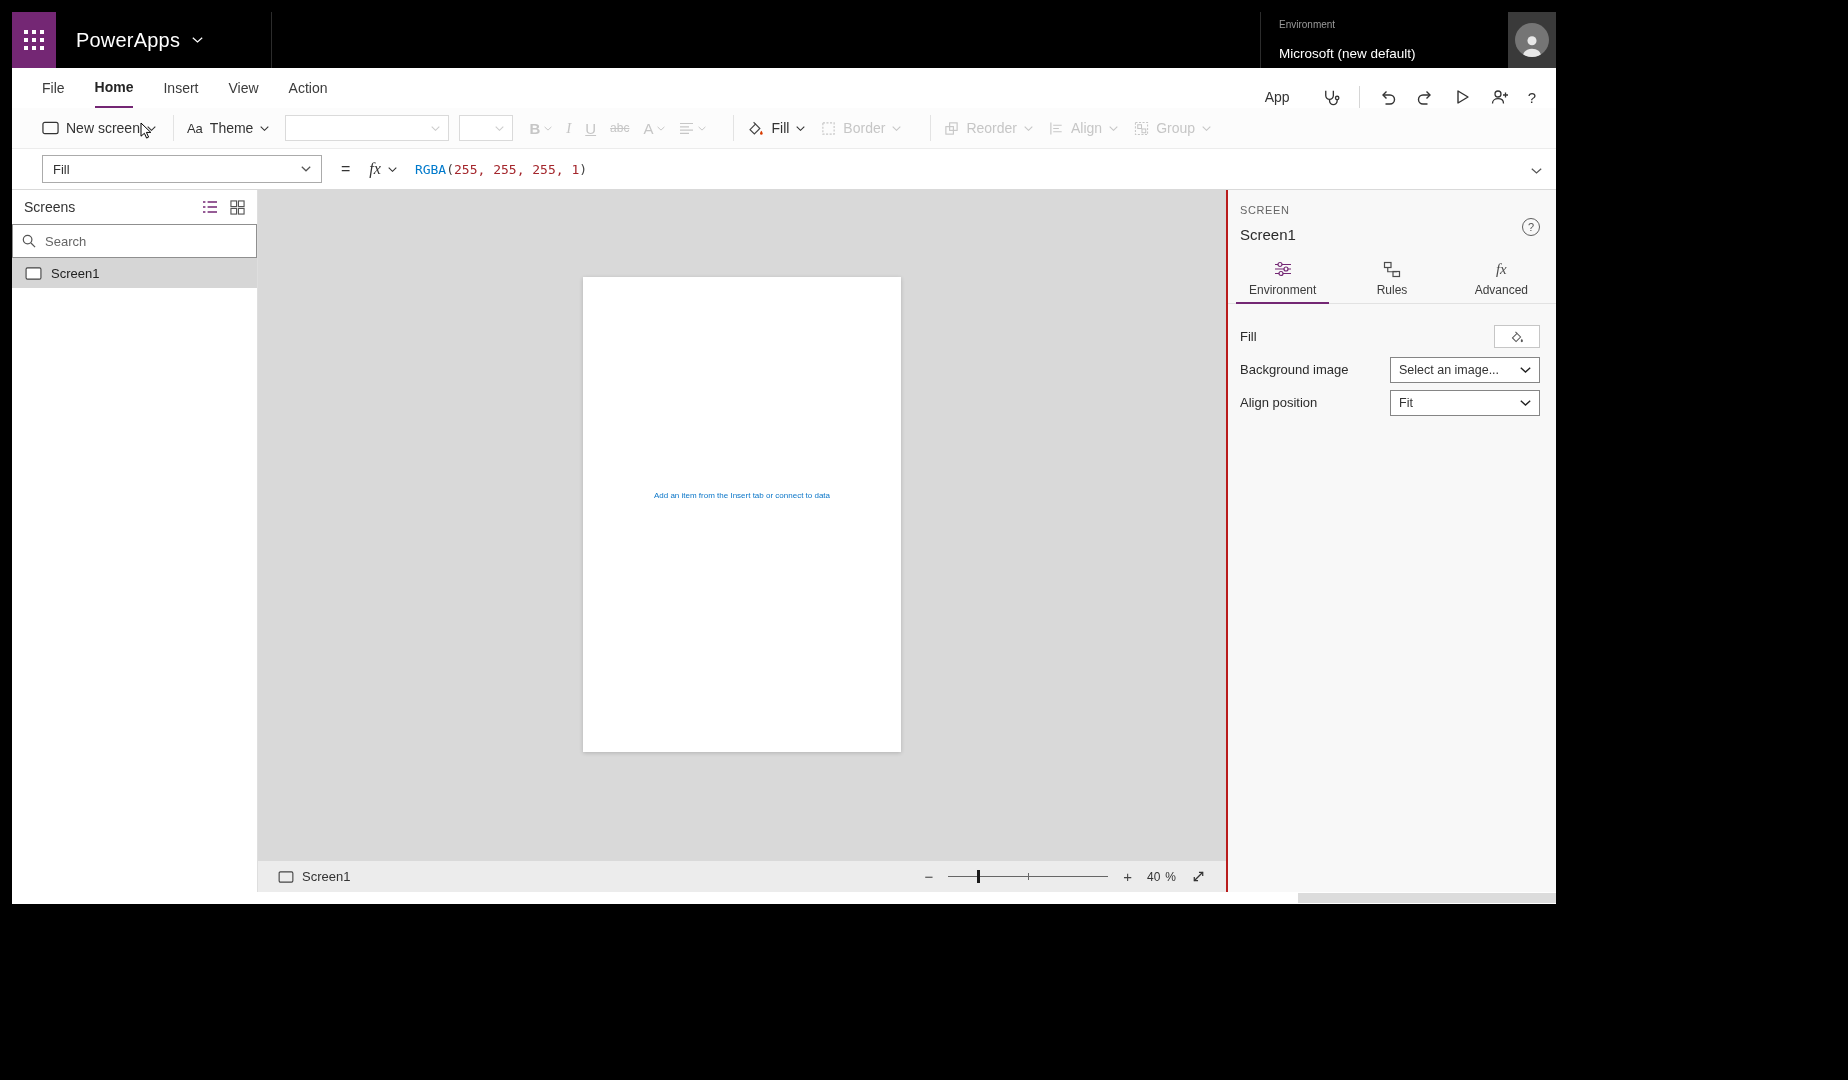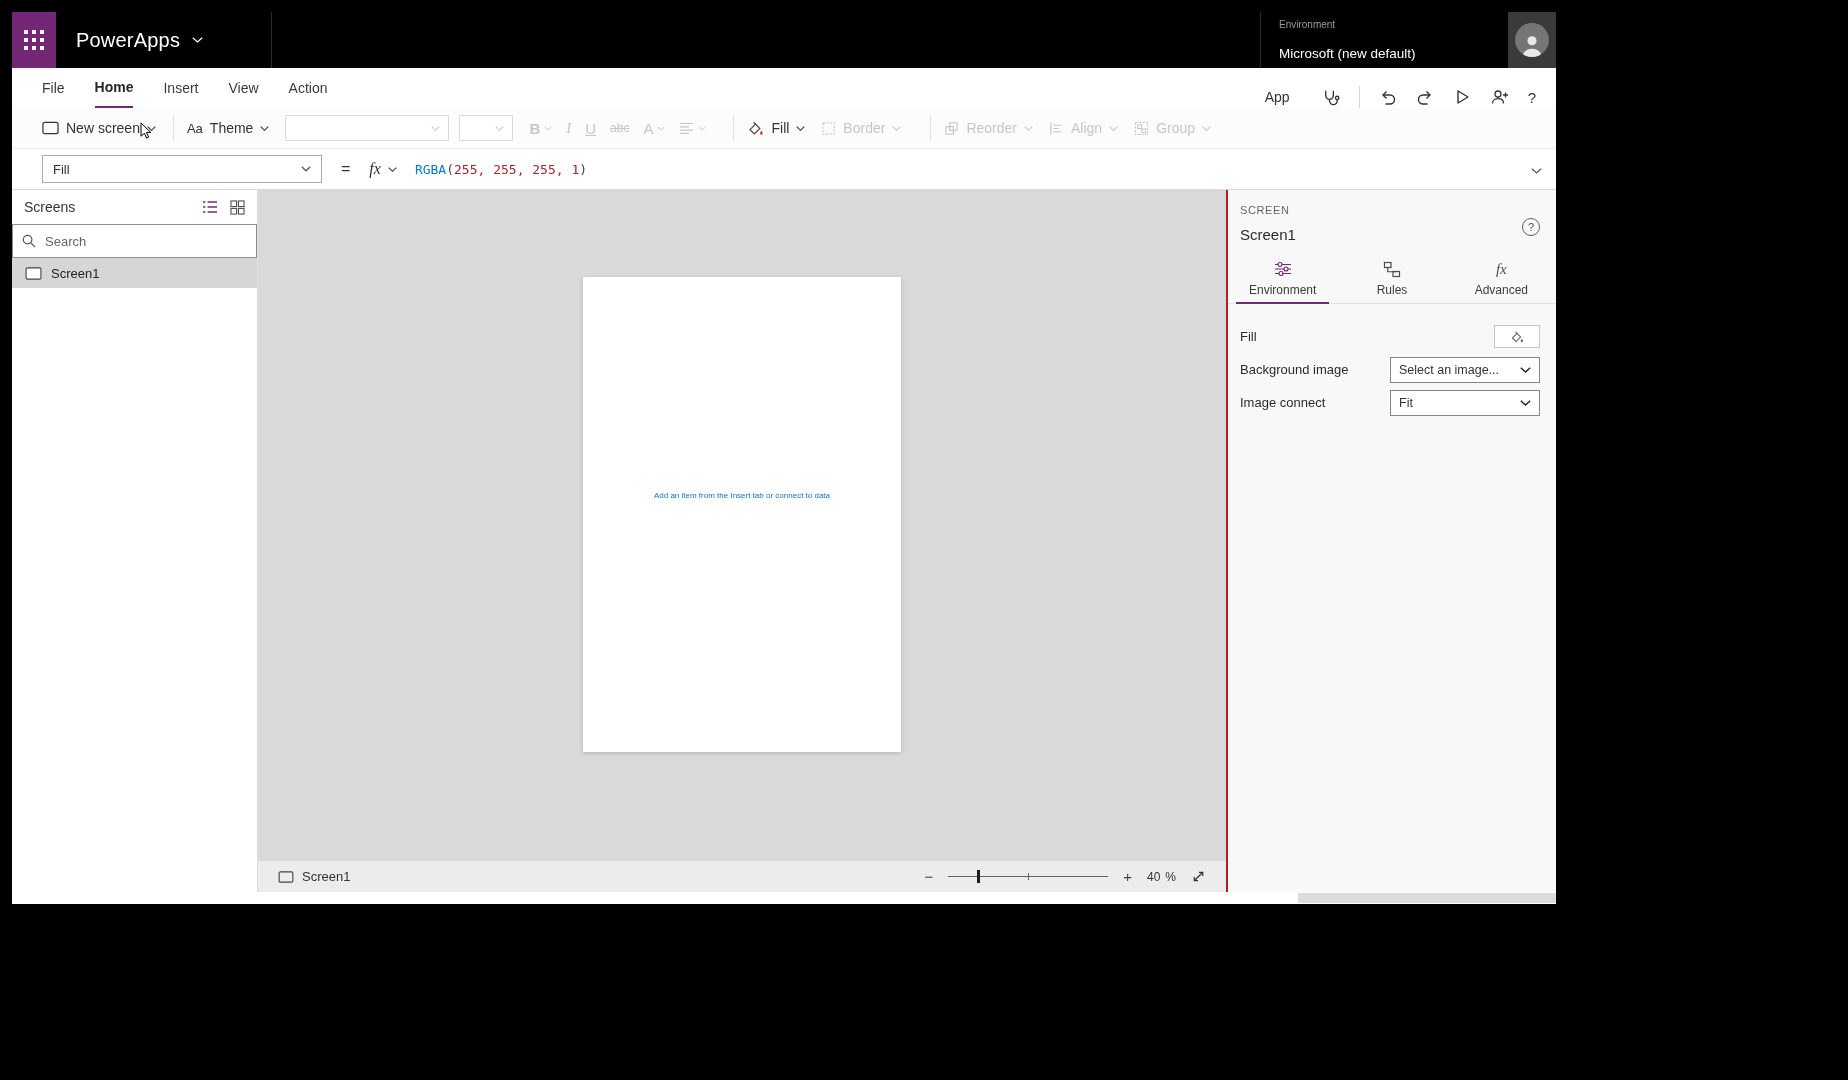--- a/index.html
+++ b/index.html
@@ -473,21 +473,21 @@
         <div class="pp-row">
           <span class="pp-label">Background image</span>
           <span class="pp-select">
             <span>Select an image...</span>
             <svg class="chev" width="11" height="6" viewBox="0 0 11 6">
                 <path d="M.8.8l4.7 4.2L10.2.8" fill="none" stroke="currentColor" stroke-width="1.4"></path>
               </svg>
           </span>
         </div>
         <div class="pp-row">
-          <span class="pp-label">Image connect</span>
+          <span class="pp-label">Align position</span>
           <span class="pp-select">
             <span>Fit</span>
             <svg class="chev" width="11" height="6" viewBox="0 0 11 6">
                 <path d="M.8.8l4.7 4.2L10.2.8" fill="none" stroke="currentColor" stroke-width="1.4"></path>
               </svg>
           </span>
         </div>
       </div>
     </aside>
   </div>

